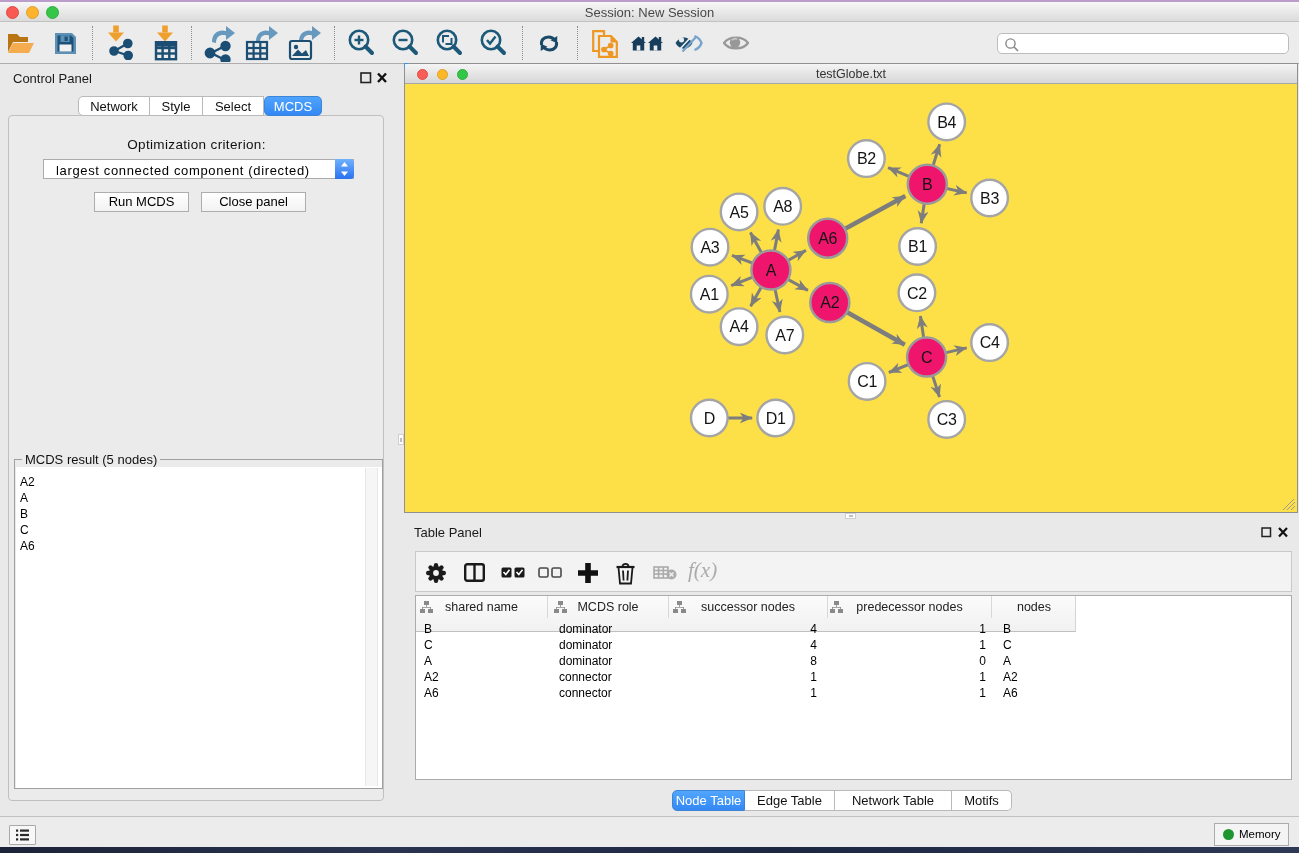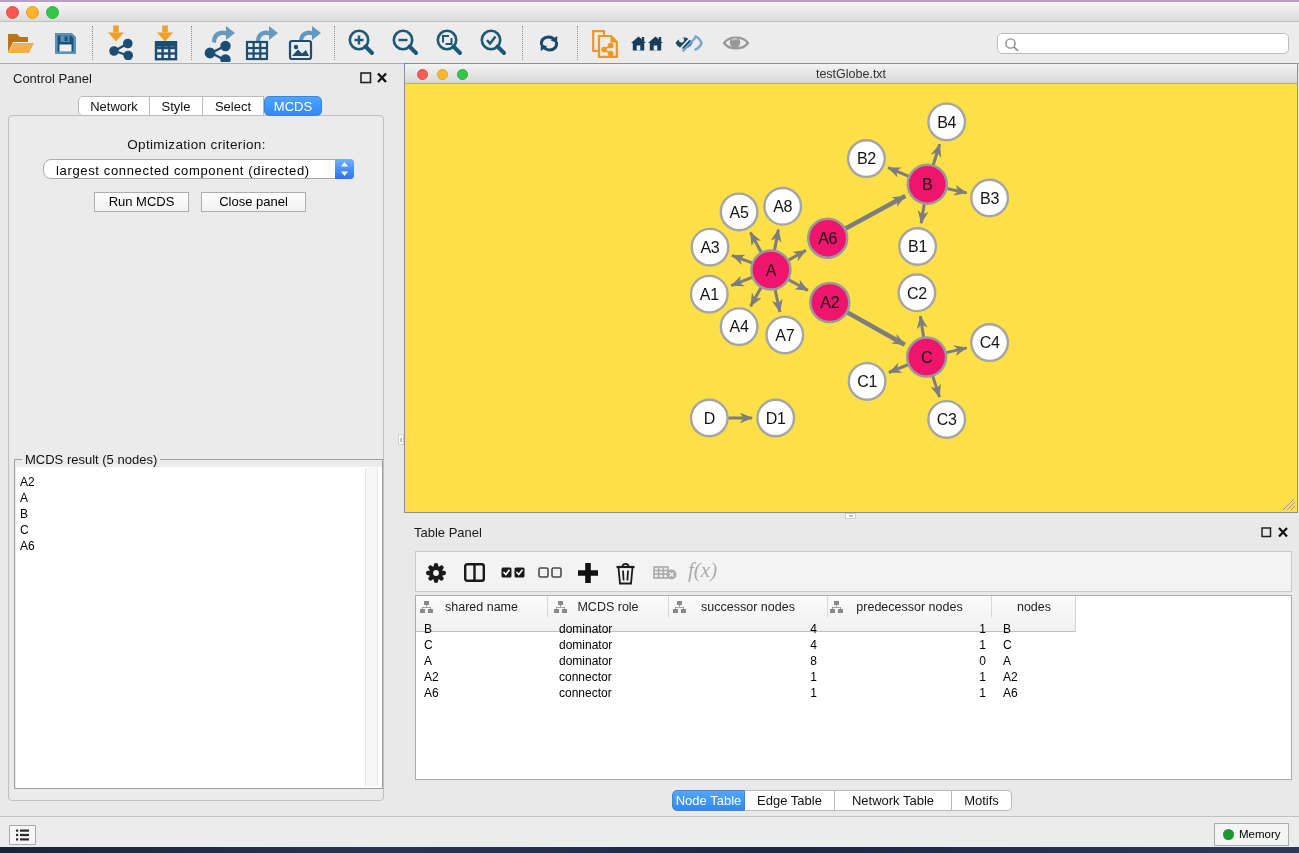--- a/index.html
+++ b/index.html
@@ -14,21 +14,21 @@
 .tsep { position:absolute; top:4px; height:34px; width:1px; border-left:1px dotted #8E8E8E; }
 #searchbox { position:absolute; left:997px; top:11px; width:292px; height:21px; background:#fff; border:1px solid #BDBDBD; border-radius:5px; }
 
 #cp-title { left:13px; top:71px; font-size:13px; color:#1A1A1A; }
 #cp-box { left:8px; top:115px; width:376px; height:686px; background:#EBEBEB; border:1px solid #C0C0C0; border-radius:4px; }
 .tabrow { position:absolute; display:flex; }
 .tab { height:20px; line-height:19px; font-size:13px; color:#111; background:#fff; border:1px solid #B9B9B9; border-left:none; text-align:center; }
 .tab.first { border-left:1px solid #B9B9B9; border-radius:5px 0 0 5px; }
 .tab.sel { background:linear-gradient(#4FA4FE,#3388F4); color:#fff; border:1px solid #3C85D6; border-radius:5px; }
 #opt-label { left:9px; top:136.5px; width:375px; text-align:center; font-size:13.5px; letter-spacing:0.35px; color:#111; }
-#combo { left:43px; top:159px; width:311px; height:20px; background:#fff; border:1px solid #ABABAB; border-radius:8px; }
+#combo { left:43px; top:159px; width:311px; height:20px; background:#fff; border:1px solid #ABABAB; border-radius:0; }
 #combo .ct { position:absolute; left:12px; top:2.5px; font-size:13px; letter-spacing:0.65px; color:#000; }
 #combo .cbtn { position:absolute; right:-1px; top:-1px; width:19px; height:20px; background:linear-gradient(#6FB2FD,#2A72F0); border-radius:0 4px 4px 0; }
 .btn { position:absolute; height:20px; background:linear-gradient(#FFFFFF,#F2F2F2); border:1px solid #ADADAD; border-radius:0; font-size:13px; color:#000; text-align:center; line-height:18px; }
 #fieldset { left:14px; top:459px; width:369px; height:330px; border:1px solid #9F9F9F; }
 #fieldset .legend { position:absolute; left:7px; top:-8px; background:#EBEBEB; padding:0 3px; font-size:13px; color:#111; }
 #listbox { position:absolute; left:1px; top:7px; width:366px; height:321px; background:#fff; }
 #listbox .items { position:absolute; left:4px; top:7px; font-size:12px; color:#000; line-height:16px; }
 #listbox .sbar { position:absolute; right:4px; top:1px; width:13px; height:318px; background:#F6F6F6; border-left:1px solid #E6E6E6; border-right:1px solid #E6E6E6; }
 
 #frame { left:404px; top:63px; width:894px; height:450px; background:#fde047; border:1px solid #909090; }
@@ -49,20 +49,21 @@
 
 #statusbar { left:0; top:816px; width:1299px; height:31px; background:#ECECEC; border-top:1px solid #C2C2C2; }
 #memory { position:absolute; left:1214px; top:6px; width:75px; height:23px; background:#F4F4F4; border:1px solid #ACACAC; font-size:11.5px; color:#000; }
 #deskstrip { left:0; top:847px; width:1299px; height:6px; background:linear-gradient(90deg,#1B2338,#2A3450 30%,#1C2742 60%,#2D3955); }
 .ico { position:absolute; }
 </style>
 </head>
 <body>
 <div class="abs" id="topline"></div>
 <div class="abs" id="titlebar">
+  <span class="title">Session: New Session</span>
   <span class="tl" style="left:6px;top:3.5px;width:13px;height:13px;background:#FA5951;border:1px solid #DF4A42;"></span>
   <span class="tl" style="left:26px;top:3.5px;width:13px;height:13px;background:#FDB32E;border:1px solid #DE9F29;"></span>
   <span class="tl" style="left:46px;top:3.5px;width:13px;height:13px;background:#35C649;border:1px solid #2FAE41;"></span>
 </div>
 <div class="abs" id="toolbar">
   <span class="tsep" style="left:92px;"></span>
   <span class="tsep" style="left:191px;"></span>
   <span class="tsep" style="left:334px;"></span>
   <span class="tsep" style="left:522px;"></span>
   <span class="tsep" style="left:577px;"></span>

